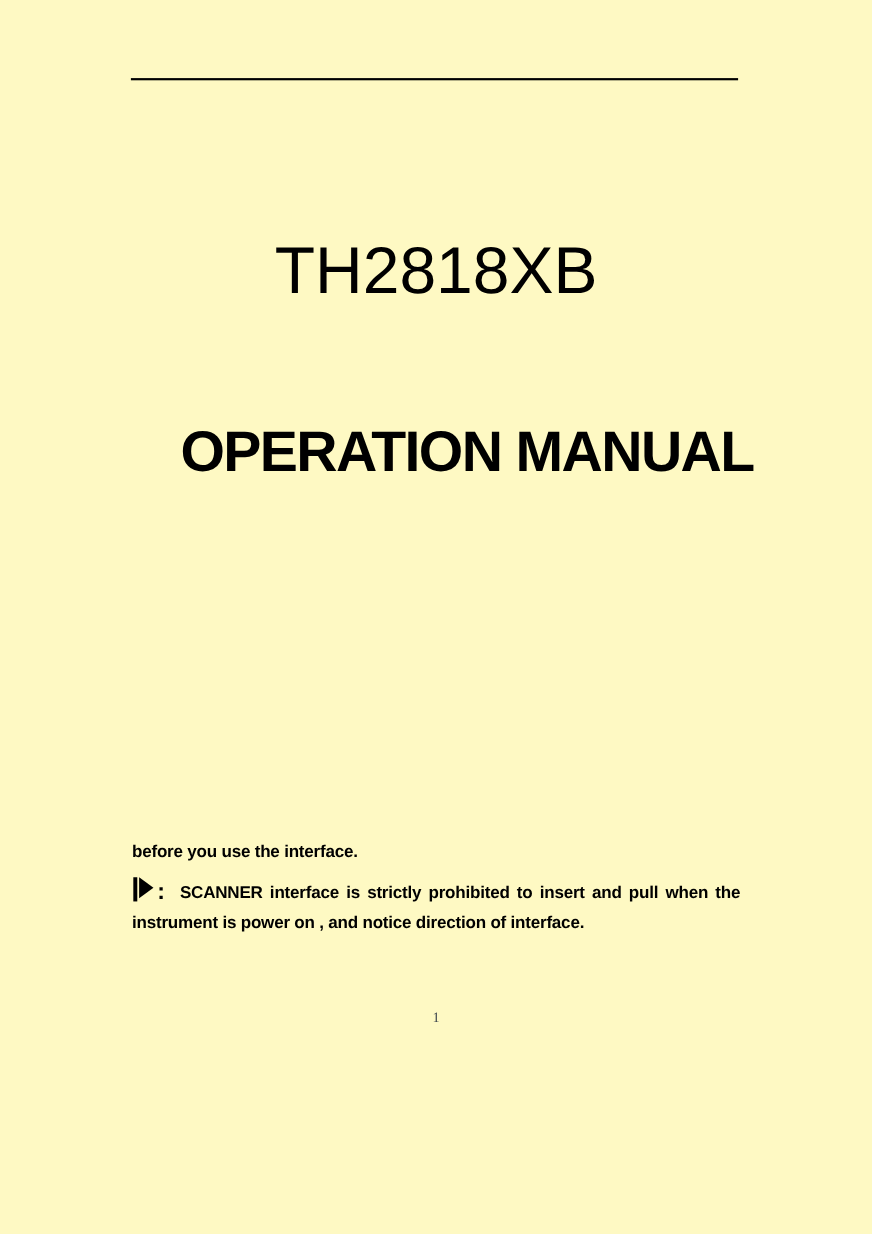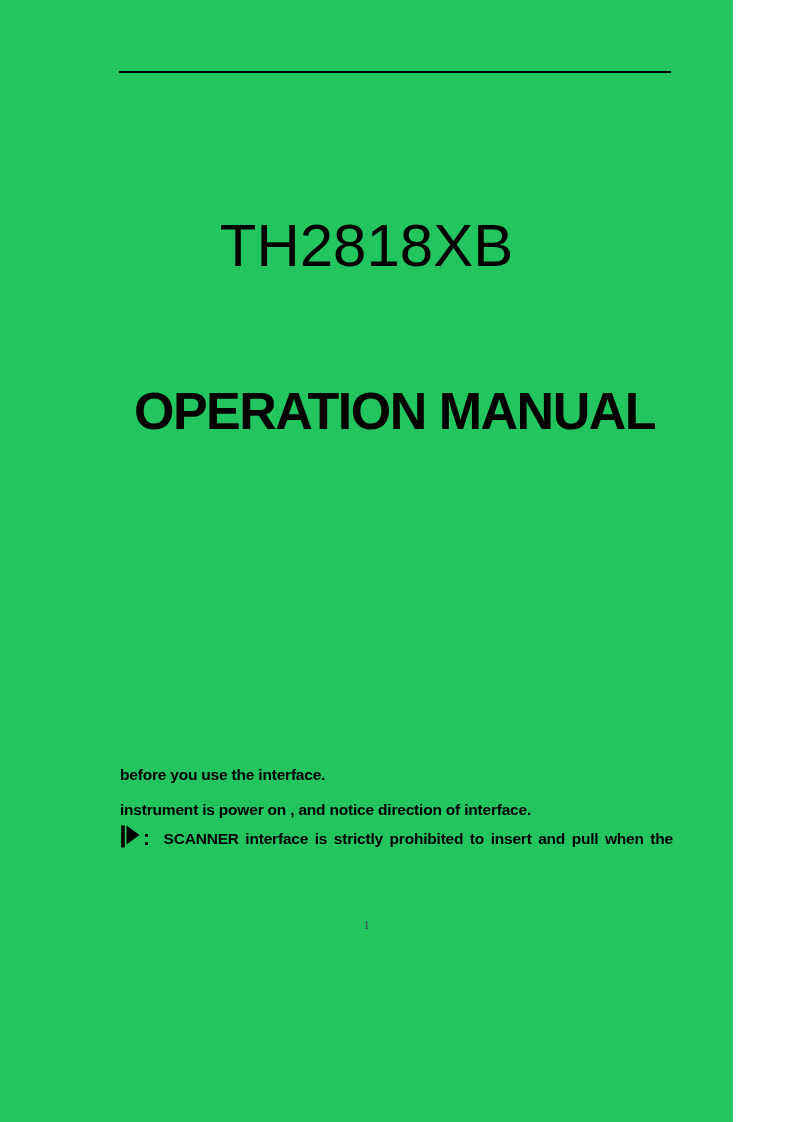--- a/index.html
+++ b/index.html
@@ -1,21 +1,21 @@
 <!DOCTYPE html>
 <html><head>
 <meta charset="utf-8">
 <style>
   html, body { margin: 0; padding: 0; background: #ffffff; }
 
   .page {
     position: relative;
-    width: 733px;
+    width: 793px;
     height: 1122px;
-    background: #22c55e;
+    background: #fef9c3;
     color: #000000;
     font-family: "Liberation Sans", sans-serif;
     overflow: hidden;
   }
 
   .top-rule {
     position: absolute;
     left: 119px;
     top: 71px;
     width: 552px;
@@ -110,26 +110,26 @@
 
   <h2 class="subtitle">OPERATION MANUAL</h2>
 
   <div class="notes">
 
     <p class="note">
       <span class="note-line">before you use the interface.</span>
     </p>
 
     <p class="note">
-      <span class="note-line">instrument is power on , and notice direction of interface.</span>
       <span class="note-line first">
         <span class="note-icon"><svg width="20" height="25" viewBox="0 0 20 25" aria-hidden="true">
               <rect x="1.2" y="1.5" width="3.6" height="22" fill="#000"></rect>
               <path d="M6.5 1.5 L19.5 11 L6.5 20.5 Z" fill="#000"></path>
             </svg></span><span class="note-colon">:</span> <span class="note-text">SCANNER interface is strictly prohibited to insert and pull when the</span>
       </span>
+      <span class="note-line">instrument is power on , and notice direction of interface.</span>
     </p>
 
   </div>
 
   <div class="page-number">1</div>
 
 </div>
 
 </body></html>

